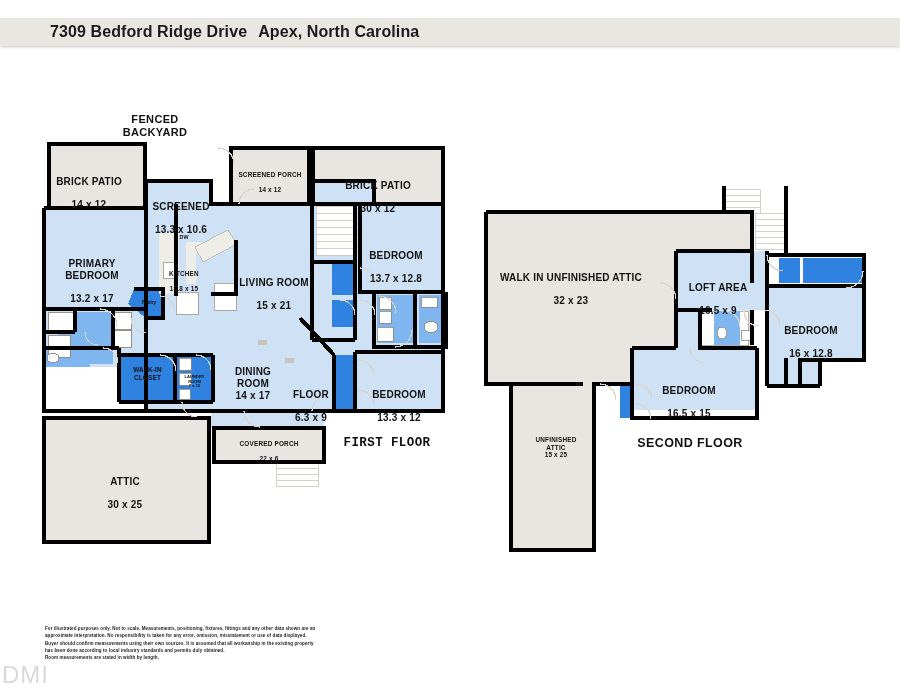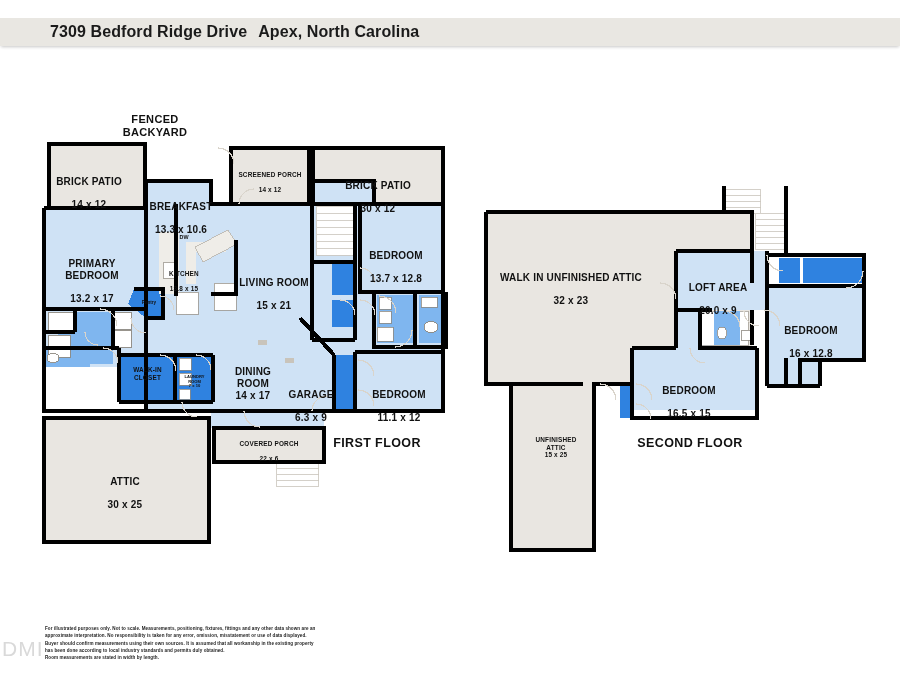--- a/index.html
+++ b/index.html
@@ -51,22 +51,22 @@
   #disclaimer{
     position:absolute;left:45px;top:625px;width:330px;
     font-size:4.55px;line-height:1.62;color:#1d1d1d;
     font-weight:bold;
     letter-spacing:0.08px;
   }
   #disclaimer p{margin:0;}
 
   
   #watermark{
-    position:absolute;left:2px;top:637px;
-    font-size:21px;color:#d9d9d9;
+    position:absolute;left:2px;top:661px;
+    font-size:24px;color:#d9d9d9;
     letter-spacing:1px;
     font-family:"Liberation Sans", sans-serif;
     pointer-events:none;
   }
 </style>
 </head>
 <body>
 
 <div id="header-bar"></div>
 <div id="header-title">
@@ -315,21 +315,21 @@
 <div id="text-layer">
 
   <div class="lbl fenced" style="left:113px;top:113px;width:84px;">FENCED BACKYARD</div>
 
   <div class="lbl rm" style="left:48px;top:164px;width:82px;">
     <span>BRICK PATIO</span><br>
     <span>14 x 12</span>
   </div>
 
   <div class="lbl rm" style="left:137px;top:189px;width:88px;">
-    <span>BREAKFAST</span><br>
+    <span>SCREENED</span><br>
     <span>13.3 x 10.6</span>
   </div>
 
   <div class="lbl rm-sm" style="left:234px;top:163px;width:72px;">
     <span>SCREENED PORCH</span><br>
     <span>14 x 12</span>
   </div>
 
   <div class="lbl rm" style="left:337px;top:168px;width:82px;">
     <span>BRICK PATIO</span><br>
@@ -360,51 +360,51 @@
 
   <div class="lbl rm-sm" style="left:119px;top:366px;width:57px;">WALK-IN<br>CLOSET</div>
 
   <div class="lbl rm-tiny" style="left:176px;top:370px;width:37px;">
     LAUNDRY<br>ROOM<br><span>7 x 10</span>
   </div>
 
   <div class="lbl rm" style="left:222px;top:366px;width:62px;">DINING<br>ROOM<br><span>14 x 17</span></div>
 
   <div class="lbl rm" style="left:281px;top:377px;width:60px;">
-    <span>GARAGE</span><br>
+    <span>FLOOR</span><br>
     <span>6.3 x 9</span>
   </div>
 
   <div class="lbl rm" style="left:362px;top:377px;width:74px;">
     <span>BEDROOM</span><br>
-    <span>11.1 x 12</span>
+    <span>13.3 x 12</span>
   </div>
 
   <div class="lbl rm-sm" style="left:219px;top:432px;width:100px;">
     <span>COVERED PORCH</span><br>
     <span>22 x 6</span>
   </div>
 
   <div class="lbl rm" style="left:86px;top:464px;width:78px;">
     <span>ATTIC</span><br>
     <span>30 x 25</span>
   </div>
 
   <div class="lbl dw" style="left:175px;top:234px;width:18px;">DW</div>
 
-  <div class="lbl floorlabel" style="left:322px;top:436px;width:110px;">FIRST FLOOR</div>
+  <div class="lbl floorlabel" style="left:332px;top:436px;width:110px;font-family:Liberation Mono, monospace;">FIRST FLOOR</div>
 
   <div class="lbl rm" style="left:497px;top:260px;width:148px;">
     <span>WALK IN UNFINISHED ATTIC</span><br>
     <span>32 x 23</span>
   </div>
 
   <div class="lbl rm" style="left:683px;top:270px;width:70px;">
     <span>LOFT AREA</span><br>
-    <span>20.0 x 9</span>
+    <span>16.5 x 9</span>
   </div>
 
   <div class="lbl rm" style="left:775px;top:313px;width:72px;">
     <span>BEDROOM</span><br>
     <span>16 x 12.8</span>
   </div>
 
   <div class="lbl rm" style="left:653px;top:373px;width:72px;">
     <span>BEDROOM</span><br>
     <span>16.5 x 15</span>

